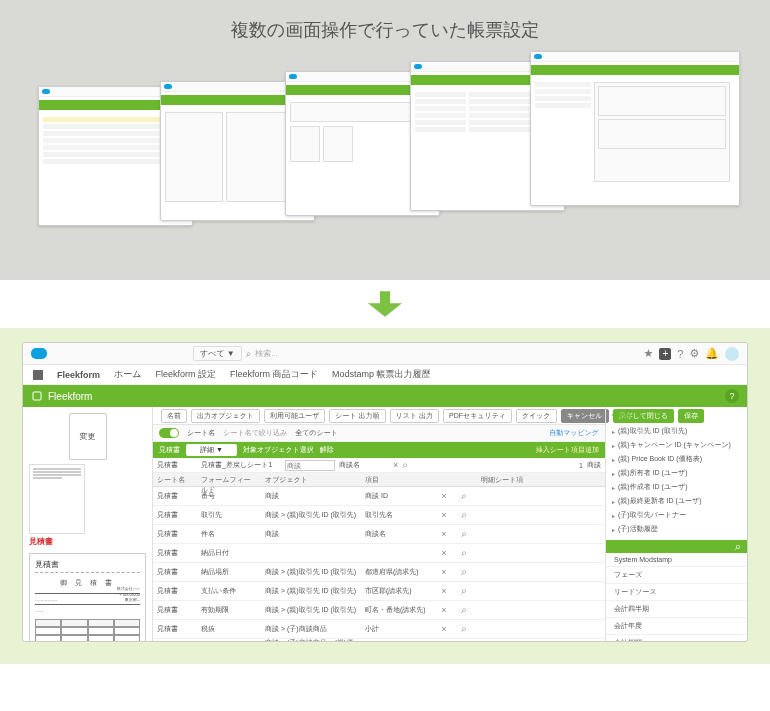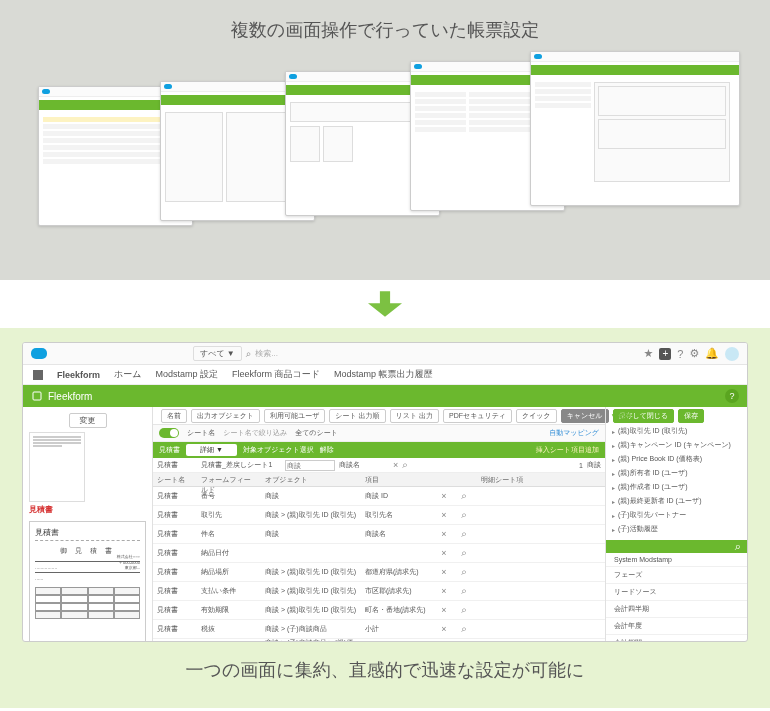--- a/index.html
+++ b/index.html
@@ -35,21 +35,21 @@
 .sfhead .sq{width:12px;height:12px;background:#555;color:#fff;text-align:center;line-height:12px;font-size:10px;border-radius:2px}
 .tabs{height:20px;display:flex;align-items:center;padding:0 10px;gap:14px;font-size:9px;color:#555;border-bottom:1px solid #eee}
 .tabs .logo{width:10px;height:10px;background:#666}
 .tabs b{font-weight:600}
 .gbar{height:22px;background:#6bb82e;display:flex;align-items:center;padding:0 8px;color:#fff;font-size:10px}
 .gbar .fl{display:flex;align-items:center;gap:5px}
 .gbar .fl svg{width:12px;height:12px}
 .gbar .q{margin-left:auto;width:14px;height:14px;background:#5aa520;border-radius:50%;text-align:center;line-height:14px;font-size:9px}
 .main{display:flex;height:236px}
 .lcol{width:130px;border-right:1px solid #e0e0e0;padding:4px 6px}
-.lcol .hen{font-size:8px;border:1px solid #ccc;padding:1px 10px;border-radius:2px;margin:2px auto 4px;width:fit-content}
+.lcol .hen{font-size:8px;border:1px solid #ccc;padding:17px 10px;border-radius:2px;margin:2px auto 4px;width:fit-content}
 .thumb{width:56px;height:70px;border:1px solid #ddd;background:#fff;margin:2px 0;padding:3px;font-size:4px}
 .thumb .t{height:2px;background:#ccc;margin-bottom:1px}
 .red{color:#d63333;font-size:8px;font-weight:600;margin:2px 0 6px}
 .prev{border:1px solid #ccc;height:128px;padding:5px;background:#fff;position:relative}
 .prev .pt{font-size:8px;color:#333;margin-bottom:1px}
 .prev .dash{border-top:1px dashed #aaa;margin:2px 0}
 .prev .ctr{text-align:center;font-size:7px;letter-spacing:3px;margin:5px 0}
 .prev .ln{height:1px;background:#666;margin:2px 0}
 .prev .tx{font-size:5px;color:#555;margin:1px 0}
 .prev .tbl .r{display:flex;height:8px}
@@ -205,21 +205,21 @@
         <span>?</span>
         <span>⚙</span>
         <span>🔔</span>
         <span style="width:14px;height:14px;border-radius:50%;background:#c9e8f5;display:inline-block"></span>
       </div>
     </div>
     <div class="tabs">
       <div class="logo"></div>
       <b>Fleekform</b>
       <span>ホーム</span>
-      <span>Modstamp 設定</span>
+      <span>Fleekform 設定</span>
       <span>Fleekform 商品コード</span>
       <span>Modstamp 帳票出力履歴</span>
     </div>
     <div class="gbar">
       <div class="fl">
           <svg viewBox="0 0 24 24" fill="none" stroke="#fff" stroke-width="2">
             <rect x="4" y="4" width="16" height="16" rx="2"></rect>
           </svg>
           <span>Fleekform</span>
         </div>
@@ -431,14 +431,13 @@
             <div class="li">System Modstamp</div>
             <div class="li">フェーズ</div>
             <div class="li">リードソース</div>
             <div class="li">会計四半期</div>
             <div class="li">会計年度</div>
             <div class="li">会計期間</div>
           </div>
       </div>
     </div>
   </div>
-  <div class="caption">一つの画面に集約、直感的で迅速な設定が可能に</div>
 </div>
 
 </body></html>

